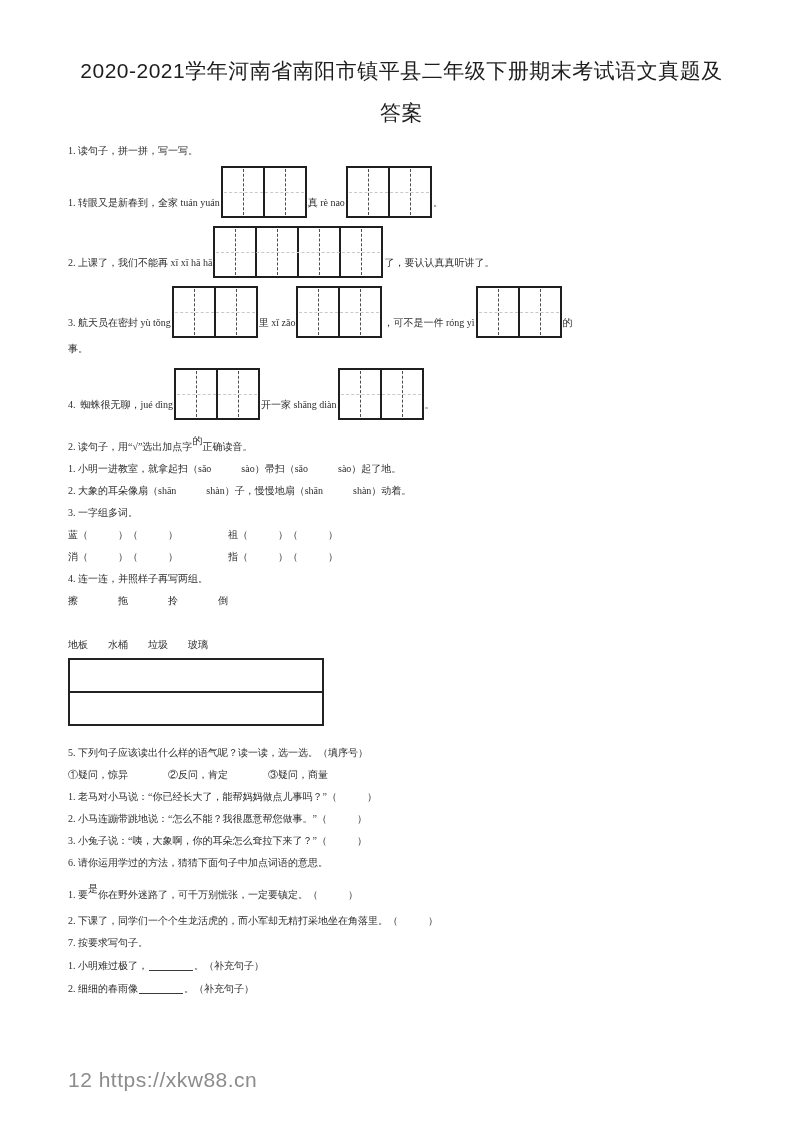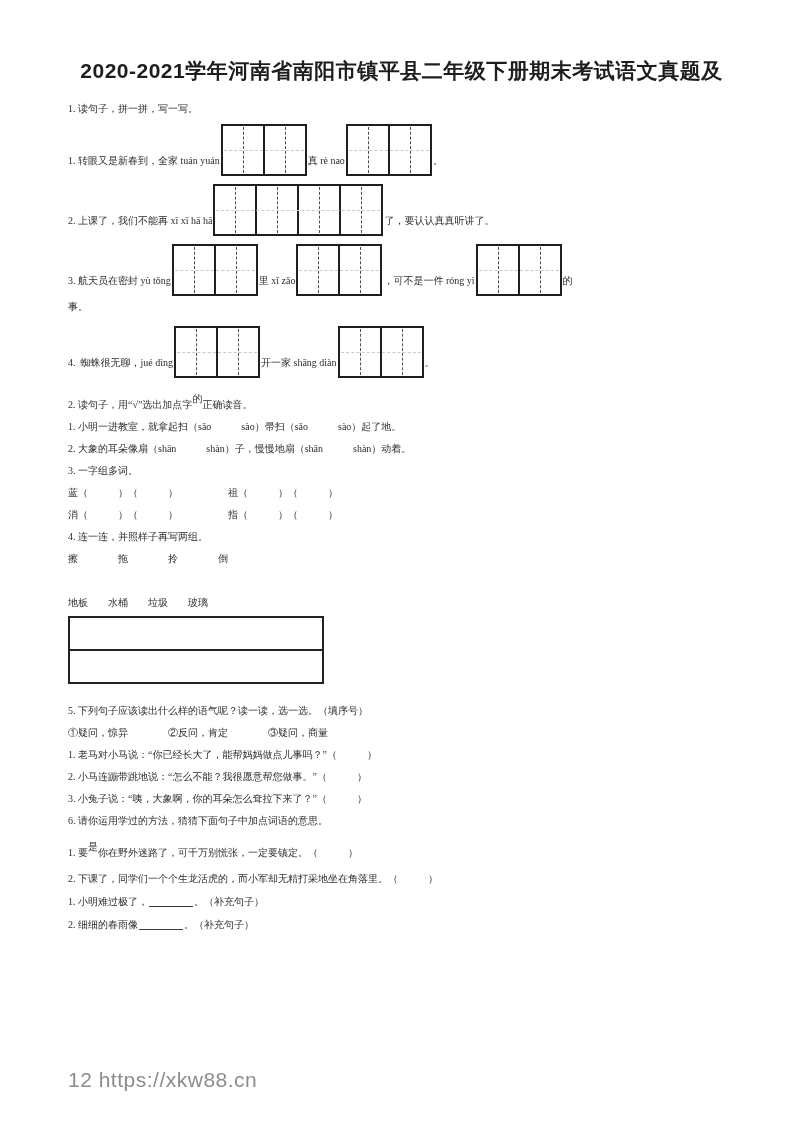--- a/index.html
+++ b/index.html
@@ -10,21 +10,21 @@
     padding:54px 58px 24px 68px;
     background:#fff;
     font-family:"Liberation Serif","DejaVu Serif",serif;
     color:var(--text,#2d2d2d);
     display:flex;flex-direction:column;
     overflow:hidden;
   }
   .title-block{text-align:center;margin:0 0 10px 0;}
   .title-line{
     font-family:"Liberation Sans","DejaVu Sans",sans-serif;
-    font-weight:700;font-size:21px;line-height:34px;
+    font-weight:400;font-size:21px;line-height:34px;
     letter-spacing:0.5px;color:#1d1d1d;
   }
   .title-line+.title-line{margin-top:8px;}
   .content{flex:0 0 auto;}
   .line{
     font-size:10px;line-height:22px;min-height:22px;
     white-space:pre-wrap;
   }
   .box-line{display:flex;align-items:flex-end;line-height:20px;}
   .box-line .t{padding-bottom:5px;flex:0 0 auto;}
@@ -64,20 +64,21 @@
     font-size:21px;color:var(--footer,#8c8c8c);
     padding-bottom:6px;letter-spacing:0.5px;
   }
 </style>
 </head>
 <body>
 
 <div class="page" style="--text: #2d2d2d; --box: #1f1f1f; --dash: #4d4d4d; --mid: #c9c9c9; --footer: #8c8c8c;">
   <div class="title-block">
     <div class="title-line">2020-2021学年河南省南阳市镇平县二年级下册期末考试语文真题及</div>
+    <div class="title-line">答案</div>
   </div>
   <div class="content" id="content">
       <div class="line "><span class="t">1. 读句子，拼一拼，写一写。</span></div>
       <div class="line box-line mt4"><span class="t">1. 转眼又是新春到，全家 tuán yuán</span><span class="wbox"><span class="wcell"></span><span class="wcell"></span></span><span class="t">真 rè nao</span><span class="wbox"><span class="wcell"></span><span class="wcell"></span></span><span class="t">。</span></div>
       <div class="line box-line mt8"><span class="t">2. 上课了，我们不能再 xī xī hā hā</span><span class="wbox"><span class="wcell"></span><span class="wcell"></span><span class="wcell"></span><span class="wcell"></span></span><span class="t">了，要认认真真听讲了。</span></div>
       <div class="line box-line mt8"><span class="t">3. 航天员在密封 yù tǒng</span><span class="wbox"><span class="wcell"></span><span class="wcell"></span></span><span class="t">里 xǐ zǎo</span><span class="wbox"><span class="wcell"></span><span class="wcell"></span></span><span class="t">，可不是一件 róng yì</span><span class="wbox"><span class="wcell"></span><span class="wcell"></span></span><span class="t">的</span></div>
       <div class="line "><span class="t">事。</span></div>
       <div class="line box-line mt8"><span class="t">4.  蜘蛛很无聊，jué dìng</span><span class="wbox"><span class="wcell"></span><span class="wcell"></span></span><span class="t">开一家 shāng diàn</span><span class="wbox"><span class="wcell"></span><span class="wcell"></span></span><span class="t">。</span></div>
       <div class="line mt16"><span class="t">2. 读句子，用“√”选出加点字</span><span class="sup">的</span><span class="t">正确读音。</span></div>
       <div class="line "><span class="t">1. 小明一进教室，就拿起扫（sǎo　　　sào）帚扫（sǎo　　　sào）起了地。</span></div>
@@ -90,17 +91,18 @@
       <div class="line mt22"><span class="t">地板　　水桶　　垃圾　　玻璃</span></div>
       <div class="line answer-table"><div class="atr"></div><div class="atr"></div></div>
       <div class="line mt16"><span class="t">5. 下列句子应该读出什么样的语气呢？读一读，选一选。（填序号）</span></div>
       <div class="line "><span class="t">①疑问，惊异　　　　②反问，肯定　　　　③疑问，商量</span></div>
       <div class="line "><span class="t">1. 老马对小马说：“你已经长大了，能帮妈妈做点儿事吗？”（　　　）</span></div>
       <div class="line "><span class="t">2. 小马连蹦带跳地说：“怎么不能？我很愿意帮您做事。”（　　　）</span></div>
       <div class="line "><span class="t">3. 小兔子说：“咦，大象啊，你的耳朵怎么耷拉下来了？”（　　　）</span></div>
       <div class="line "><span class="t">6. 请你运用学过的方法，猜猜下面句子中加点词语的意思。</span></div>
       <div class="line mt10"><span class="t">1. 要</span><span class="sup">是</span><span class="t">你在野外迷路了，可千万别慌张，一定要镇定。（　　　）</span></div>
       <div class="line mt12"><span class="t">2. 下课了，同学们一个个生龙活虎的，而小军却无精打采地坐在角落里。（　　　）</span></div>
+      <div class="line "><span class="t">7. 按要求写句子。</span></div>
       <div class="line "><span class="t">1. 小明难过极了，</span><span class="blank"></span><span class="t">。（补充句子）</span></div>
       <div class="line "><span class="t">2. 细细的春雨像</span><span class="blank"></span><span class="t">。（补充句子）</span></div>
     </div>
   <div class="footer">12 https://xkw88.cn</div>
 </div>
 
 </body></html>

